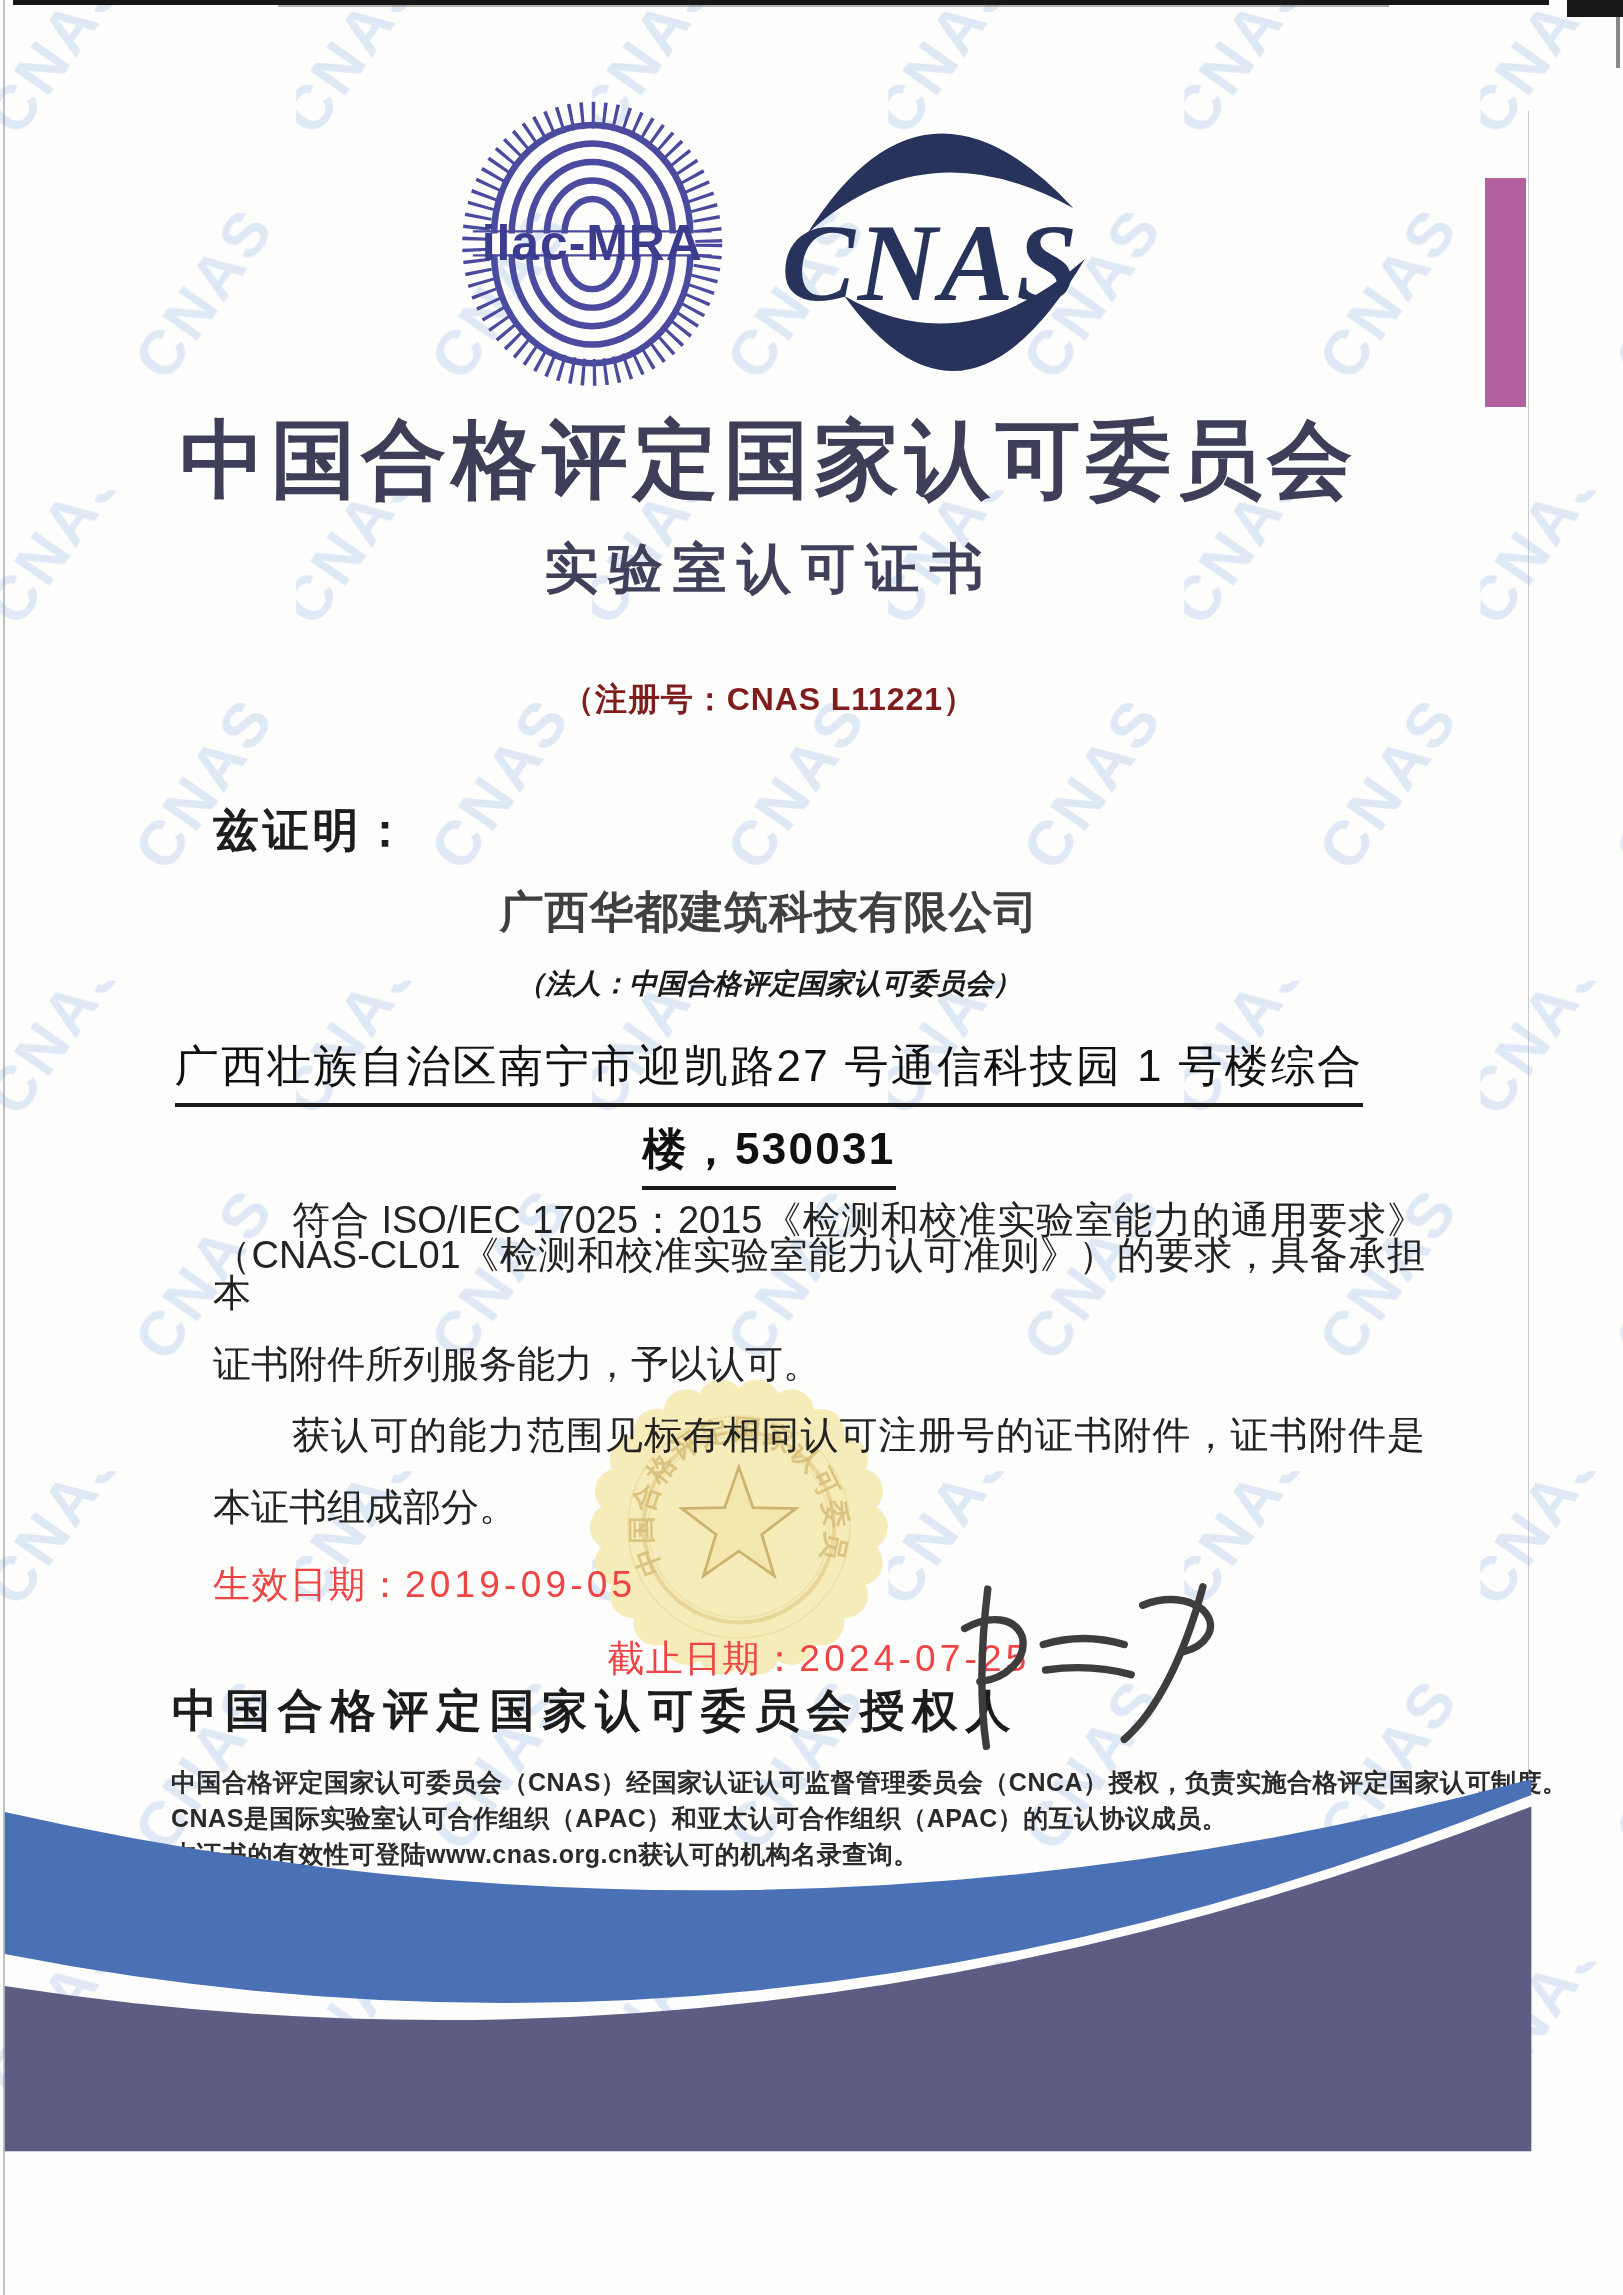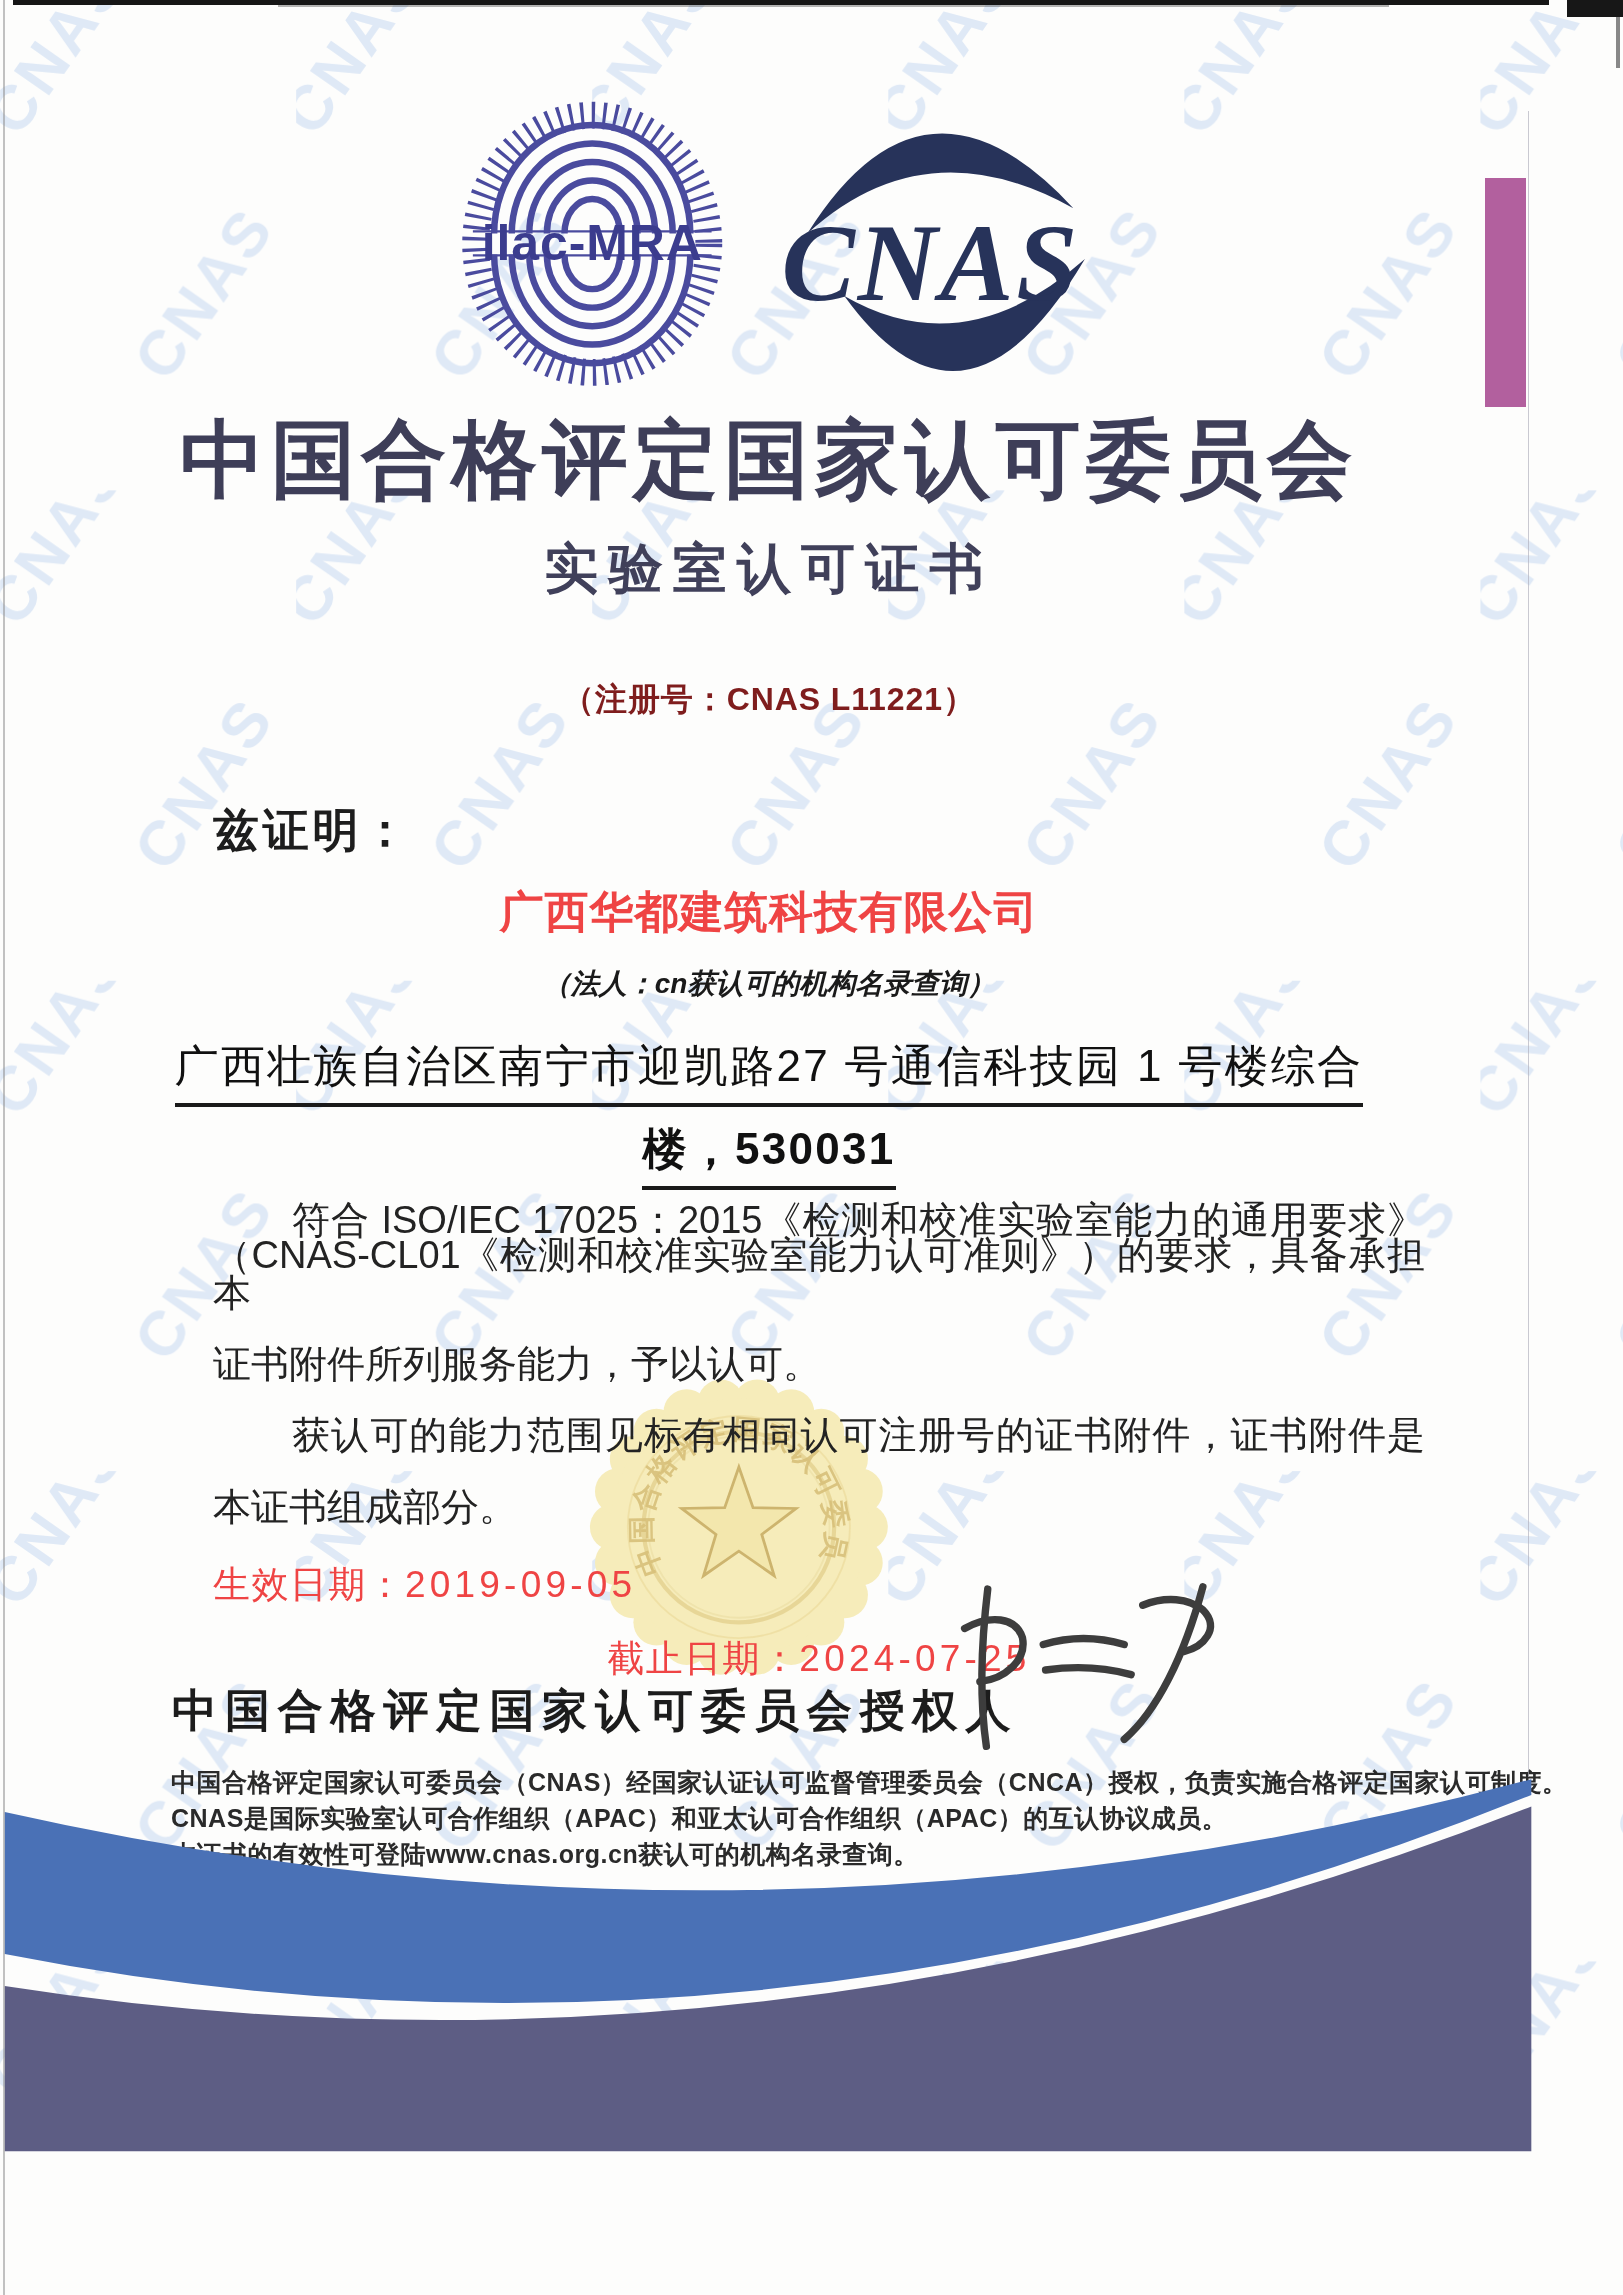--- a/index.html
+++ b/index.html
@@ -13,21 +13,21 @@
   .abs{position:absolute;}
   svg{display:block;}
   .layer{position:absolute;left:0;top:0;pointer-events:none;}
   .z0{z-index:0;} .z1{z-index:1;} .z2{z-index:2;} .z3{z-index:3;}
 
   
   .center-col{left:0;top:0;width:1538px;text-align:center;}
   .h-title{top:403px;font-size:85px;font-weight:bold;letter-spacing:5.6px;color:#3e3e58;width:1538px;}
   .h-sub{top:533px;font-size:54px;font-weight:bold;letter-spacing:10.2px;color:#40405a;width:1538px;}
   .h-reg{top:678px;font-size:32px;font-weight:600;letter-spacing:0.9px;color:#7f1d1d;width:1538px;}
-  .company{top:883px;font-size:44px;font-weight:bold;letter-spacing:0.9px;color:#ef4444;width:1538px;}
+  .company{top:883px;font-size:44px;font-weight:bold;letter-spacing:0.9px;color:#404040;width:1538px;}
   .legal{top:965px;font-size:28px;font-weight:bold;font-style:italic;color:#1a1a1a;width:1538px;}
   .addr1{top:1037px;font-size:44px;font-weight:normal;letter-spacing:2.3px;color:#111;width:1538px;}
   .addr2{top:1120px;font-size:44px;font-weight:bold;letter-spacing:2.3px;color:#111;width:1538px;}
   .uline{display:inline-block;border-bottom:4.2px solid #1a1a1a;padding-bottom:7.4px;}
 
   
   .bodycol{left:213px;width:1212px;}
   .certify{top:800px;font-size:46px;font-weight:bold;letter-spacing:3.7px;color:#1d1d1d;}
   .bline{font-size:38px;color:#232323;line-height:1;white-space:nowrap;width:1212px;}
   .bjust{white-space:normal;text-align:justify;text-align-last:justify;}
@@ -108,21 +108,21 @@
     </g>
   </svg>
 
   <div class="abs center-col h-title z2">中国合格评定国家认可委员会</div>
   <div class="abs center-col h-sub z2">实验室认可证书</div>
   <div class="abs center-col h-reg z2">（注册号：CNAS L11221）</div>
 
   <div class="abs bodycol certify z2">兹证明：</div>
 
   <div class="abs center-col company z2">广西华都建筑科技有限公司</div>
-  <div class="abs center-col legal z2">（法人：cn获认可的机构名录查询）</div>
+  <div class="abs center-col legal z2">（法人：中国合格评定国家认可委员会）</div>
   <div class="abs center-col addr1 z2"><span class="uline">广西壮族自治区南宁市迎凯路27 号通信科技园 1 号楼综合</span></div>
   <div class="abs center-col addr2 z2"><span class="uline">楼，530031</span></div>
 
   <div class="abs bodycol bline bjust bindent bl0 z2">符合 ISO/IEC 17025：2015《检测和校准实验室能力的通用要求》</div>
   <div class="abs bodycol bline bjust bl1 z2">（CNAS-CL01《检测和校准实验室能力认可准则》）的要求，具备承担本</div>
   <div class="abs bodycol bline bl2 z2">证书附件所列服务能力，予以认可。</div>
   <div class="abs bodycol bline bjust bindent bl3 z2">获认可的能力范围见标有相同认可注册号的证书附件，证书附件是</div>
   <div class="abs bodycol bline bl4 z2">本证书组成部分。</div>
 
   <div class="abs bodycol dateline dl0 z2"><span>生效日期：</span><span class="dateval">2019-09-05</span></div>

